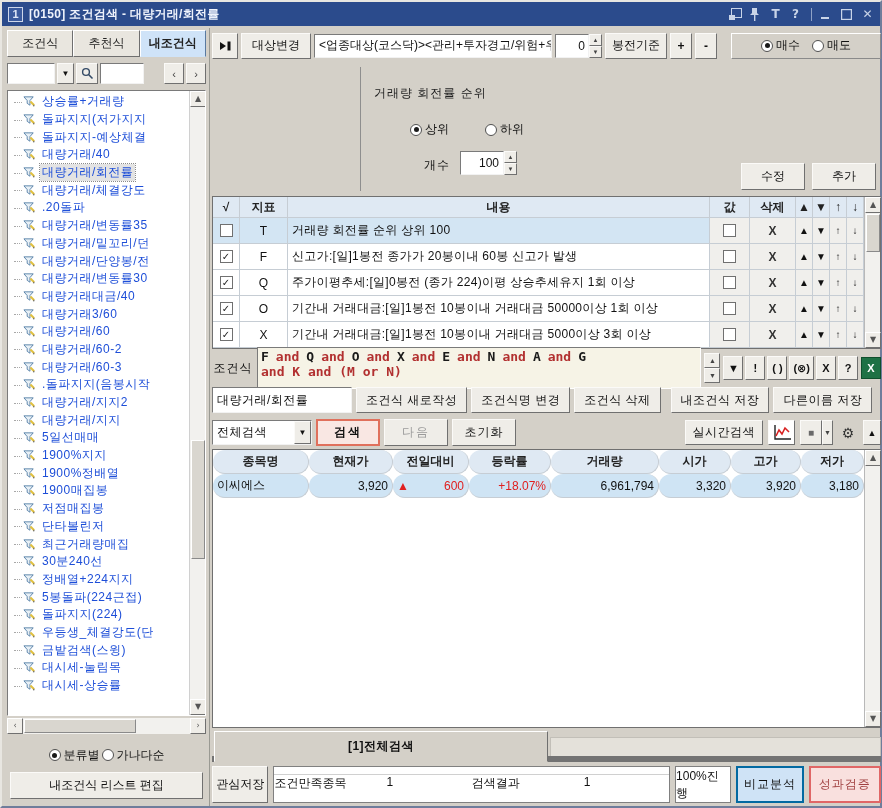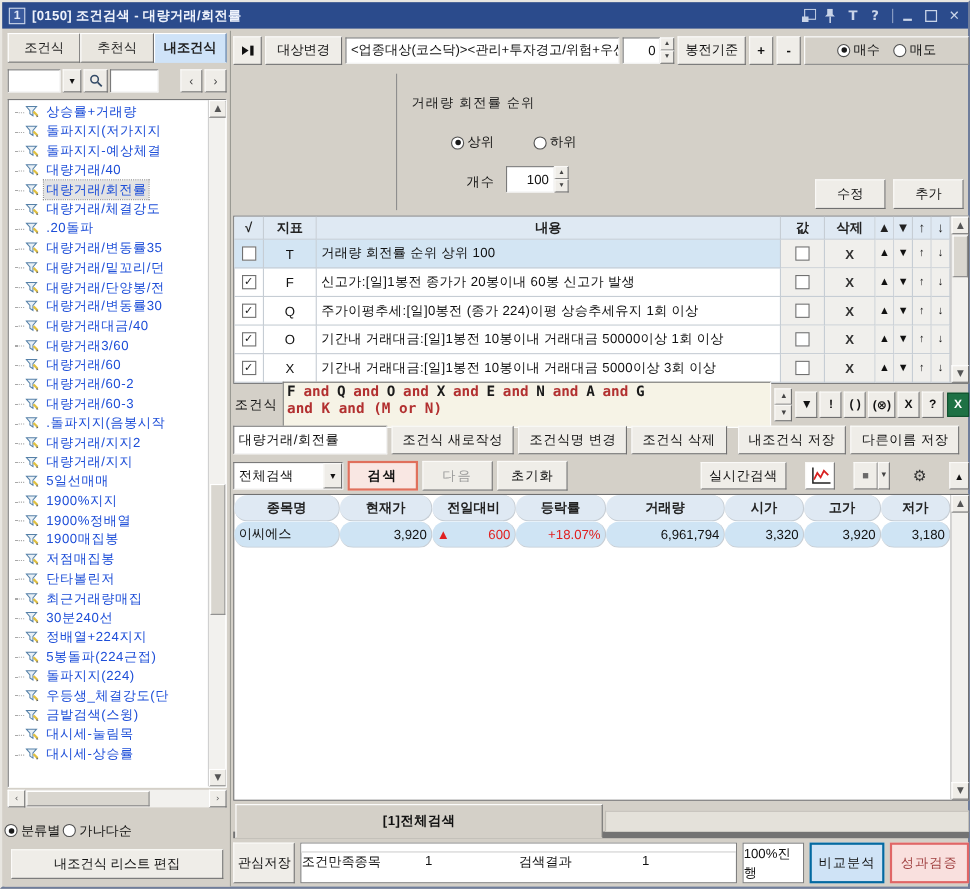--- a/index.html
+++ b/index.html
@@ -53,38 +53,38 @@
   .titem.sel .tlabel { background:#e3e3e3; outline:1px dotted #8a8a8a; }
   .ticon { width:14px; height:13px; flex:none; }
   .vscroll { position:absolute; top:0; bottom:0; right:0; width:16px; background:#f2f1ee; border-left:1px solid #d0d0d0; }
   .sb-btn { position:absolute; left:0; width:16px; height:16px; font:8px/14px "DejaVu Sans",sans-serif; text-align:center; color:#555;
     background:#efede8; border:1px solid; border-color:#fff #707070 #707070 #fff; }
   .sb-thumb { position:absolute; left:1px; width:14px; background:#d9d6cf; border:1px solid; border-color:#fff #8a8a8a #8a8a8a #fff; }
   .hscroll { position:absolute; left:3px; right:3px; top:690px; height:16px; background:#f2f1ee; }
   .hs-btn { position:absolute; top:0; width:16px; height:16px; font:8px/14px "DejaVu Sans",sans-serif; text-align:center; color:#555;
     background:#efede8; border:1px solid; border-color:#fff #707070 #707070 #fff; }
   .hs-thumb { position:absolute; top:1px; height:14px; background:#d9d6cf; border:1px solid; border-color:#fff #8a8a8a #8a8a8a #fff; }
-  .sort-row { position:absolute; left:0; right:0; top:716px; height:22px; display:flex; gap:2px; align-items:center; }
+  .sort-row { position:absolute; left:0; right:0; top:716px; height:22px; display:flex; justify-content:center; gap:2px; align-items:center; }
   .edit-btn { position:absolute; left:6px; right:6px; top:744px; height:27px; }
 
   
   .right-panel { position:absolute; left:209px; top:26px; width:671px; height:778px; }
 
   .toolbar { position:absolute; left:1px; right:1px; top:3px; height:29px; display:flex; align-items:center; gap:3px; }
   .tgl-btn { width:26px; height:26px; }
   .chg-btn { width:70px; height:26px; }
   .target-field { flex:1; height:24px; display:flex; align-items:center; padding:0 4px; overflow:hidden; white-space:nowrap; }
   .spin-wrap { display:flex; height:24px; }
   .spin-val { width:34px; height:24px; display:flex; align-items:center; justify-content:flex-end; padding-right:3px; }
   .spin-ud { width:13px; display:flex; flex-direction:column; }
   .spin-ud .btn { flex:1; font-size:6px; color:#444; }
   .bong-btn { width:62px; height:26px; }
   .pm-btn { width:22px; height:26px; font-weight:bold; }
   .trade-box { width:150px; height:26px; display:flex; align-items:center; gap:12px; justify-content:center;
-    border:1px solid; border-color:#fff #8a8a8a #8a8a8a #fff; }
+    border:1px solid; border-color:#fff #8a8a8a #8a8a8a #fff;margin-left:11px; }
 
   .settings { position:absolute; left:1px; right:1px; top:35px; height:132px; }
   .set-divider { position:absolute; left:148px; top:4px; bottom:4px; width:1px; background:#8e8e8e; }
   .set-title { position:absolute; left:162px; top:22px; letter-spacing:1px; color:#222; }
   .rank-radios { position:absolute; left:198px; top:58px; display:flex; gap:36px; }
   .cnt-label { position:absolute; left:212px; top:94px; letter-spacing:1px; }
   .cnt-spin { position:absolute; left:248px; top:88px; height:24px; display:flex; }
   .cnt-val { width:44px; display:flex; align-items:center; justify-content:flex-end; padding-right:4px; }
   .mod-btn { position:absolute; left:529px; top:100px; width:64px; height:27px; }
   .add-btn { position:absolute; left:600px; top:100px; width:64px; height:27px; }
@@ -124,21 +124,21 @@
   .name-row .btn { height:26px; padding:0 9px; letter-spacing:.5px; }
   .gap8 { width:2px; }
 
   .srch-row { position:absolute; left:1px; right:1px; top:390px; height:29px; display:flex; gap:4px; align-items:center; }
   .scope-combo { width:100px; height:25px; display:flex; }
   .scope-val { flex:1; display:flex; align-items:center; padding-left:4px; letter-spacing:.5px; }
   .scope-dd { width:17px; height:100%; font-size:8px; }
   .search-btn { width:64px; height:27px; background:#f9e7e3; border:2px solid #e0705c; font-weight:bold; letter-spacing:2px; }
   .next-btn { width:64px; height:27px; color:#9a9a9a; letter-spacing:2px; }
   .reset-btn { width:64px; height:27px; letter-spacing:1px; }
-  .rt-group { margin-left:auto; display:flex; gap:17px; align-items:flex-start; }
+  .rt-group { margin-left:auto; display:flex; gap:5px; align-items:flex-start; }
   .rt-btn { height:25px; padding:0 7px; letter-spacing:.5px; }
   .chart-btn { width:27px; height:25px; background:#fff; }
   .stop-wrap { display:flex; height:25px; }
   .stop-btn { width:22px; color:#6a6a6a; font-size:10px; }
   .stop-dd { width:11px; font-size:7px; color:#444; }
   .gear-btn { width:20px; height:25px; font-size:14px; color:#333; background:none; border:none; }
   .collapse-btn { width:18px; height:25px; font-size:9px; }
 
   .results { position:absolute; left:1px; right:1px; top:421px; height:279px; border:1px solid #707070; background:#fff; }
   .rtable { position:absolute; left:0; top:0; right:16px; display:grid;

